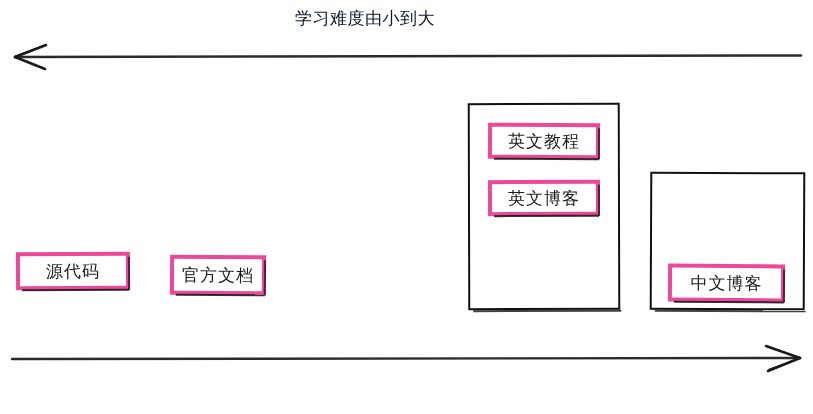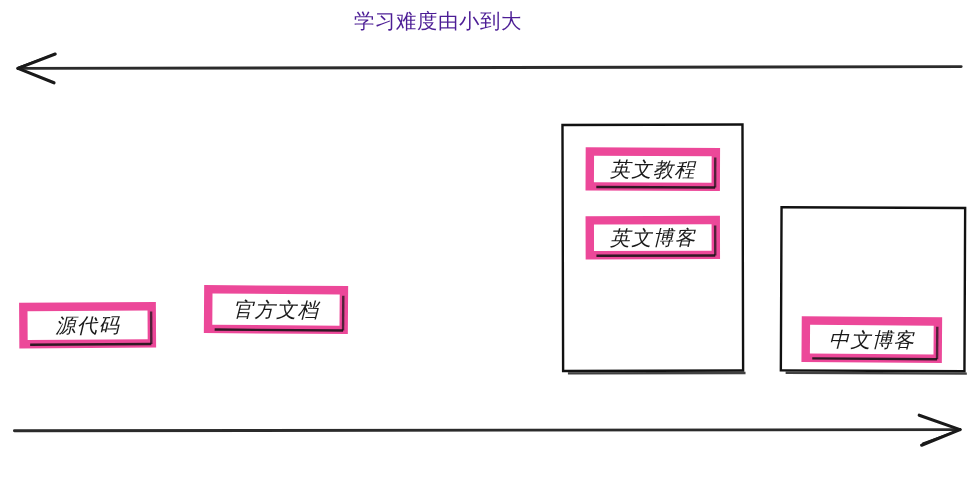--- a/index.html
+++ b/index.html
@@ -21,21 +21,21 @@
     top: 0;
     width: 813px;
     height: 414px;
   }
 
   .axis-label {
     position: absolute;
     font-size: 17px;
     line-height: 20px;
     letter-spacing: 0.5px;
-    color: #4c1d95;
+    color: #0f172a;
     white-space: nowrap;
   }
   #top-axis-label {
     left: 0;
     top: 8px;
     width: 730px;
     text-align: center;
   }
   #bottom-axis-label {
     left: 0;
@@ -49,29 +49,28 @@
     left: 0;
     pointer-events: none;
   }
   #top-axis { top: 36px; }
   #bottom-axis { top: 338px; }
 
   .node-box {
     position: absolute;
     box-sizing: border-box;
     background: #ffffff;
-    border: 7px solid #ec4899;
+    border: 4px solid #ec4899;
     display: flex;
     align-items: center;
     justify-content: center;
     font-size: 17px;
     letter-spacing: 1px;
     color: #1a1a1a;
     white-space: nowrap;
-    font-style: italic;
   }
   .group-box {
     position: absolute;
     box-sizing: border-box;
     background: #ffffff;
     border: 2px solid #111111;
   }
   .sketch-a { transform: rotate(-0.35deg); }
   .sketch-b { transform: rotate(0.4deg); }
   .sketch-c { transform: rotate(-0.15deg); }
@@ -125,21 +124,21 @@
   <svg class="axis-line-svg" id="bottom-axis" width="813" height="44">
     <path d="M12 21 L800 20" stroke="#2b2b2b" stroke-width="2.4" fill="none" stroke-linecap="round"></path>
     <path d="M800 20 L766 8" stroke="#1a1a1a" stroke-width="2.6" fill="none" stroke-linecap="round"></path>
     <path d="M800 20 L768 33" stroke="#1a1a1a" stroke-width="2.6" fill="none" stroke-linecap="round"></path>
     <path d="M799 20.6 L769 31.5" stroke="#1a1a1a" stroke-width="1.4" fill="none" stroke-linecap="round"></path>
   </svg>
 
 
   <div class="node-box sketch-a" style="left:16px; top:252px; width:114px; height:38px;">源代码</div>
 
-  <div class="node-box sketch-b" style="left:170px; top:238px; width:120px; height:40px;">官方文档</div>
+  <div class="node-box sketch-b" style="left:170px; top:255px; width:96px; height:40px;">官方文档</div>
 
 
   <div class="group-box sketch-c" style="left:468px; top:103px; width:152px; height:207px;"></div>
 
   <div class="node-box sketch-d" style="left:488px; top:123px; width:112px; height:36px;">英文教程</div>
 
   <div class="node-box sketch-c" style="left:488px; top:180px; width:112px; height:36px;">英文博客</div>
 
 
   <div class="group-box sketch-d" style="left:650px; top:172px; width:155px; height:138px;"></div>

